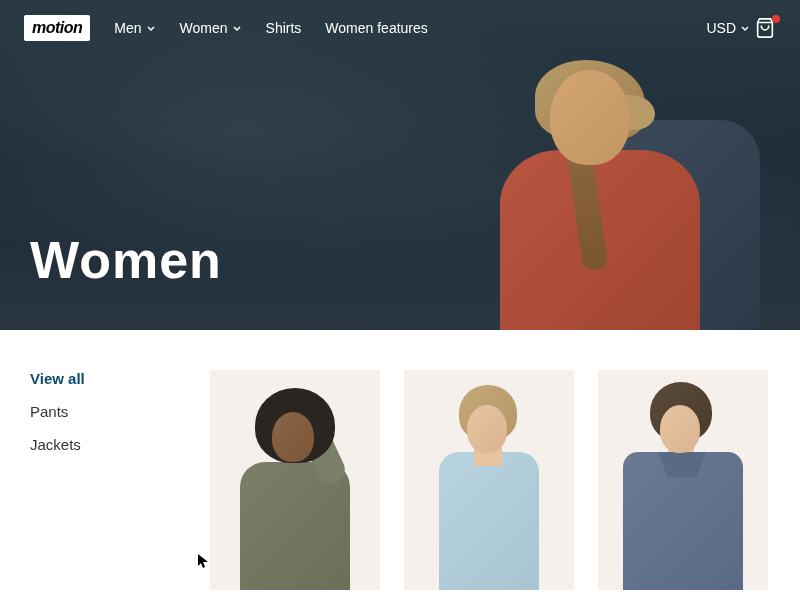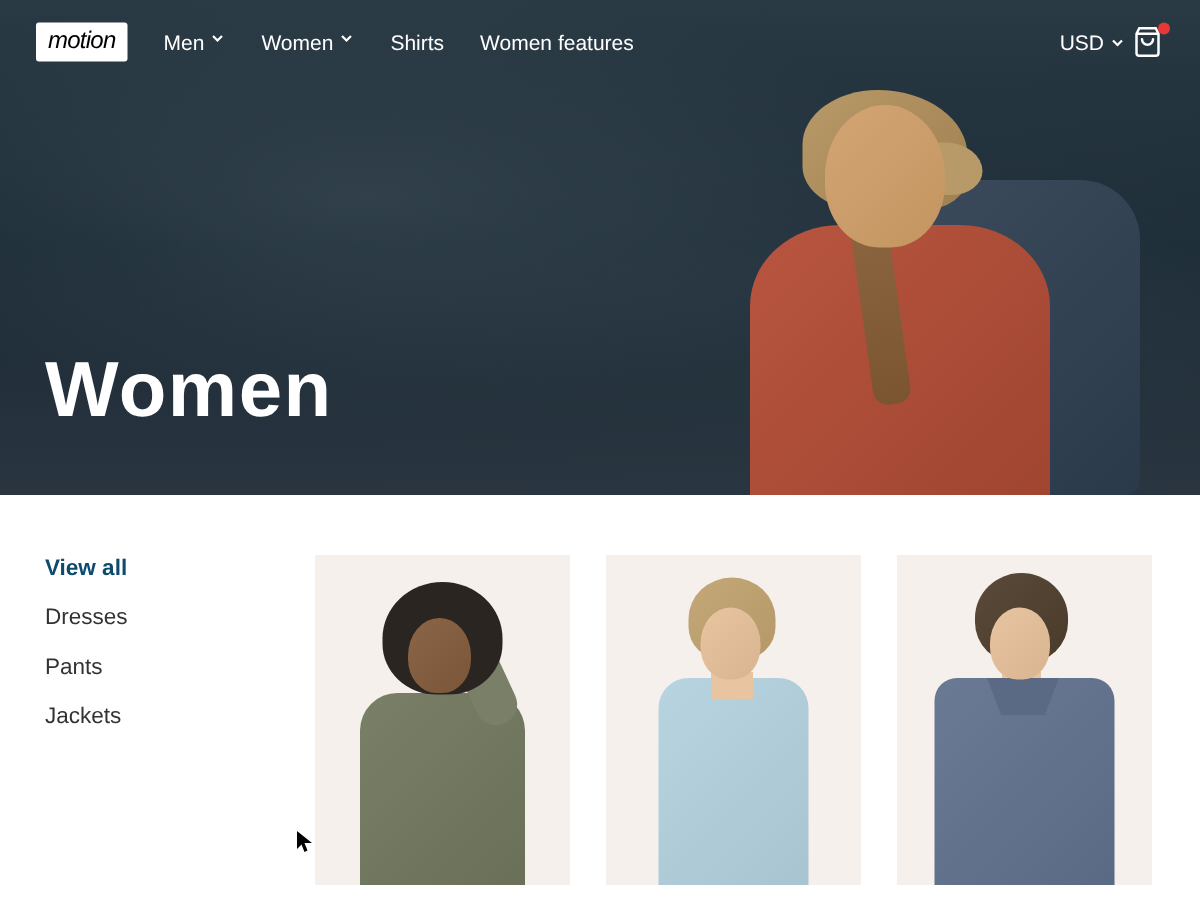--- a/index.html
+++ b/index.html
@@ -1,20 +1,20 @@
 <!DOCTYPE html>
 <html><head>
 <meta charset="utf-8">
 <style>
 *{margin:0;padding:0;box-sizing:border-box}
 body{font-family:-apple-system,BlinkMacSystemFont,'Segoe UI',Arial,sans-serif;width:800px;height:600px;overflow:hidden;background:#fff}
 .header{position:absolute;top:0;left:0;right:0;height:56px;display:flex;align-items:center;padding:0 24px;z-index:10}
-.logo{background:#fff;color:#000;font-weight:400;font-style:italic;padding:4px 8px;font-size:16px;letter-spacing:-0.5px;margin-right:24px;border-radius:2px}
+.logo{background:#fff;color:#000;font-weight:700;font-style:italic;padding:4px 8px;font-size:16px;letter-spacing:-0.5px;margin-right:24px;border-radius:2px}
 .nav{display:flex;gap:24px;flex:1}
-.nav-item{color:#fff;font-size:14px;display:flex;gap:4px;cursor:pointer}
+.nav-item{color:#fff;font-size:14px;display:flex;align-items:center;gap:4px;cursor:pointer}
 .chevron{width:10px;height:10px;display:inline-block}
 .chevron svg{display:block}
 .right-nav{display:flex;align-items:center;gap:4px}
 .currency{color:#fff;font-size:14px;display:flex;align-items:center;gap:4px;cursor:pointer}
 .cart{position:relative;cursor:pointer}
 .cart svg{display:block}
 .cart-badge{position:absolute;top:-2px;right:-4px;width:8px;height:8px;background:#e53935;border-radius:50%}
 .hero{height:330px;background:linear-gradient(135deg,#2a3540 0%,#1a2530 40%,#3a4550 100%);position:relative;overflow:hidden}
 .hero-bg{position:absolute;inset:0;background:radial-gradient(ellipse at 30% 40%,rgba(60,75,85,0.6) 0%,transparent 50%),radial-gradient(ellipse at 70% 60%,rgba(40,55,65,0.8) 0%,transparent 60%),linear-gradient(180deg,#2a3a45 0%,#1a2a35 50%,#2a3540 100%)}
 .hero-person{position:absolute;right:40px;top:20px;width:340px;height:310px}
@@ -102,21 +102,20 @@
           <path d="M6 2L4 6v14a2 2 0 002 2h12a2 2 0 002-2V6l-2-4H6zM4 6h16M16 10a4 4 0 01-8 0" stroke="#fff" stroke-width="1.8" fill="none" stroke-linecap="round"></path>
         </svg>
       <span class="cart-badge"></span>
     </div>
   </div>
 </div>
 
 <div class="content">
   <div class="sidebar">
     <div class="sidebar-item active">View all</div>
-    <div class="sidebar-item">Dresses</div>
     <div class="sidebar-item">Pants</div>
     <div class="sidebar-item">Jackets</div>
   </div>
   <div class="products">
     <div class="product">
       <div class="p1-body"></div>
         <div class="p1-arm"></div>
         <div class="p1-hair"></div>
         <div class="p1-face"></div>
     </div>

